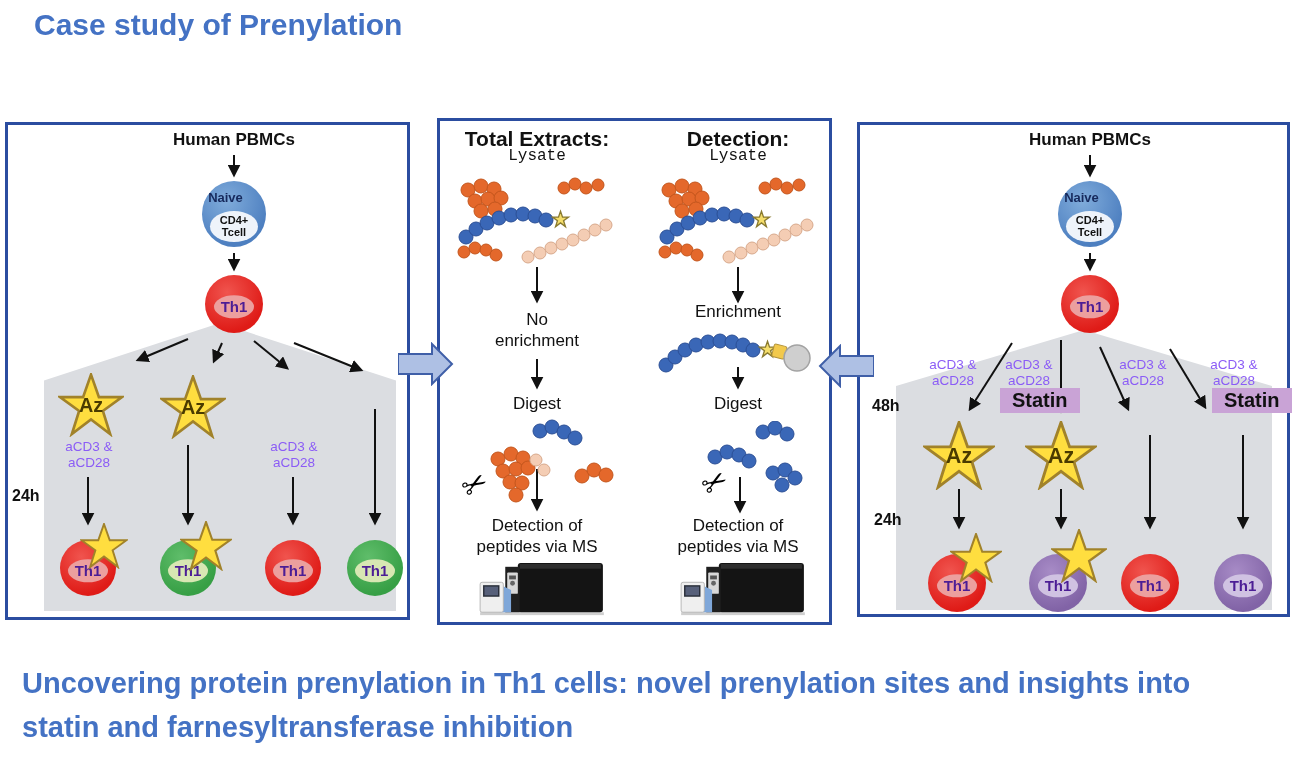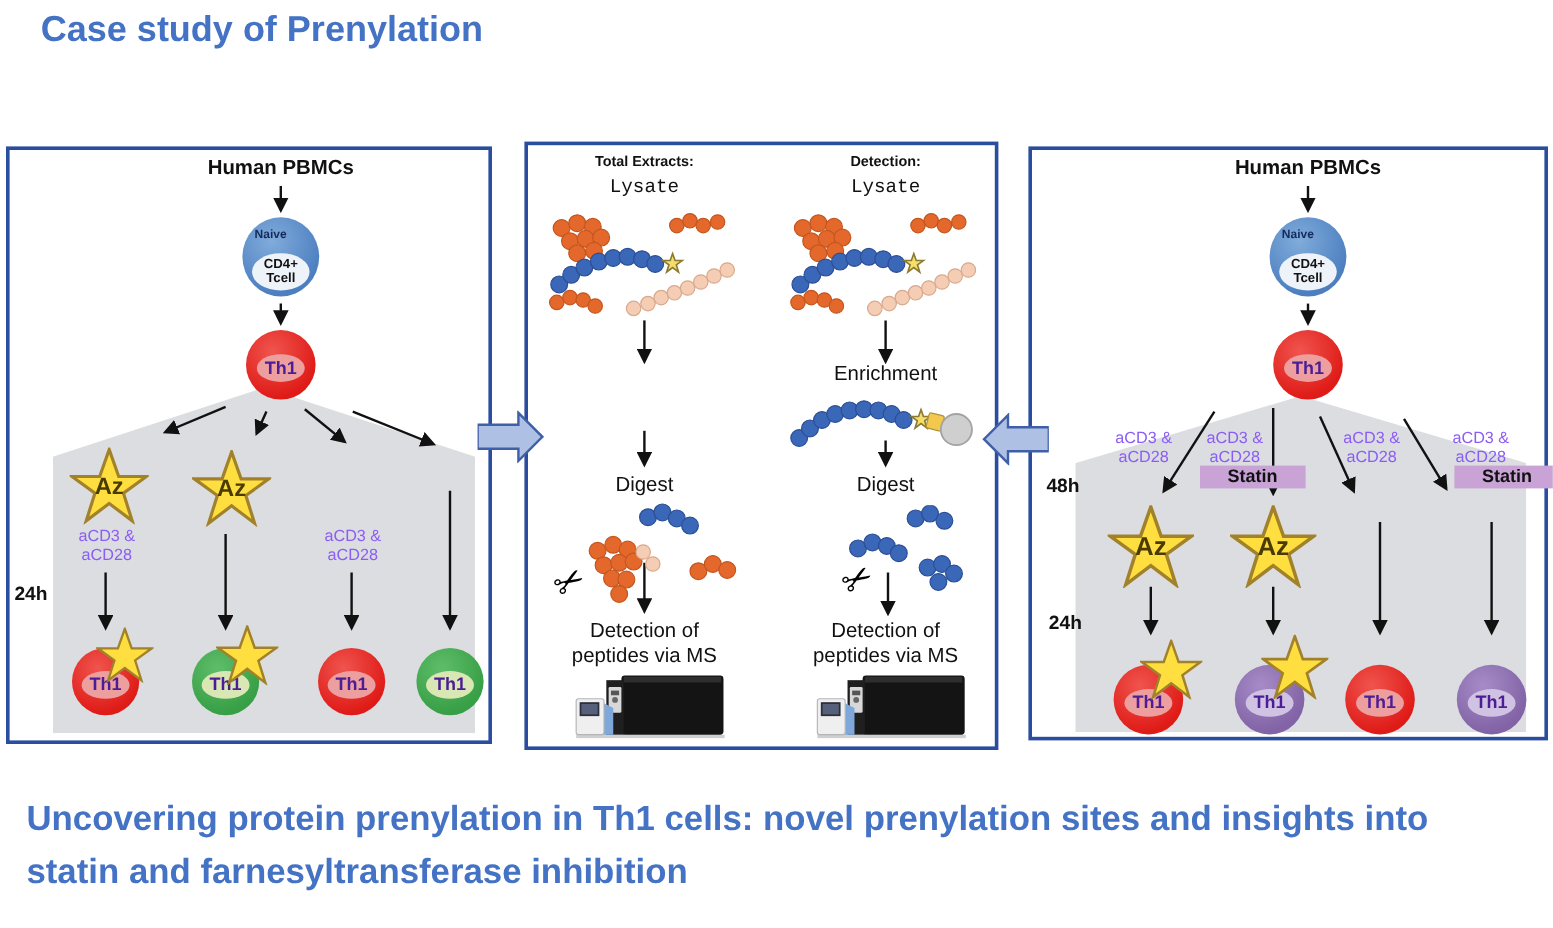--- a/index.html
+++ b/index.html
@@ -34,21 +34,21 @@
     z-index:0;
   }
   .lines-layer{left:0;top:0;z-index:1;}
 
   
   .cell{border-radius:50%;z-index:2;}
   .cell-naive{background:radial-gradient(circle at 38% 30%,#80acdb 0%,#4d7fc0 72%);}
   .cell-red{background:radial-gradient(circle at 38% 30%,#f0544e 0%,#df1b17 72%);}
   .cell-green{background:radial-gradient(circle at 38% 30%,#5fbd6a 0%,#379f45 72%);}
   .cell-purple{background:radial-gradient(circle at 38% 30%,#a78bc6 0%,#8163a6 72%);}
-  .naive-title{left:0;right:17px;top:9px;text-align:center;font-size:10px;font-weight:bold;color:#16295c;}
+  .naive-title{left:0;right:17px;top:9px;text-align:center;font-size:13px;font-weight:bold;color:#16295c;}
   .naive-oval{
     left:50%;transform:translateX(-50%);bottom:5px;width:48px;height:31px;border-radius:50%;
     background:#eef3fa;display:flex;align-items:center;justify-content:center;
     font-size:11px;font-weight:bold;color:#111;line-height:1.05;text-align:center;
   }
   .cell-oval{
     left:50%;top:50%;transform:translate(-50%,-38%);width:40px;height:23px;border-radius:50%;
     display:flex;align-items:center;justify-content:center;
     font-size:15px;font-weight:bold;color:#4c1d95;
   }
@@ -56,26 +56,26 @@
   .oval-green{background:#D8E7B3;}
   .oval-purple{background:#D0C2E2;}
 
   .star-az{z-index:3;}
   .star-az text{font-size:30px;font-weight:bold;fill:#4a3b00;}
   .star-plain{z-index:3;}
 
   .stim-label{font-size:13.5px;font-weight:normal;color:#8b5cf6;line-height:1.2;text-align:center;z-index:2;}
   .time-label{font-size:16px;font-weight:bold;color:#111;z-index:2;}
   .statin-badge{
-    background:#C9A3D6;color:#111;font-size:15px;font-weight:bold;
-    padding:1px 23px;z-index:2;text-align:right;
+    background:#C9A3D6;color:#111;font-size:20px;font-weight:bold;
+    padding:1px 12px;z-index:2;text-align:right;
   }
 
   
-  .col-header{font-size:12px;font-weight:bold;color:#111;}
+  .col-header{font-size:21px;font-weight:bold;color:#111;}
   .col-sub{font-size:16px;color:#111;font-family:Liberation Mono, monospace;}
   .step-text{font-size:17px;color:#111;line-height:1.25;text-align:center;z-index:2;}
   .scissors{font-size:30px;color:#000;transform:rotate(-32deg);z-index:2;}
 
   .block-arrow{z-index:6;}
 </style>
 </head>
 <body>
 
 <svg width="0" height="0" style="position:absolute" aria-hidden="true">
@@ -254,20 +254,22 @@
         <circle cx="88" cy="80" r="6"></circle>
         <circle cx="99" cy="75" r="6"></circle>
       <circle cx="110" cy="71" r="6"></circle>
         <circle cx="121" cy="67" r="6"></circle>
         <circle cx="132" cy="62" r="6"></circle>
       <circle cx="143" cy="57" r="6"></circle>
         <circle cx="154" cy="52" r="6"></circle>
     </g>
   </svg>
 
+  <div class="abs step-text pre" style="left:22px;top:188px;width:150px;">No
+enrichment</div>
   <div class="abs step-text" style="left:223px;top:180px;width:150px;">Enrichment</div>
 
   <svg class="abs" style="left:218px;top:200px;z-index:2;" width="155" height="58" viewBox="0 0 155 58">
     <g fill="#3A67B7" stroke="#2b4f96" stroke-width="1">
       <circle cx="8" cy="44" r="7"></circle>
         <circle cx="17" cy="36" r="7"></circle>
         <circle cx="27" cy="29" r="7"></circle>
       <circle cx="38" cy="24" r="7"></circle>
         <circle cx="50" cy="21" r="7"></circle>
         <circle cx="62" cy="20" r="7"></circle>

